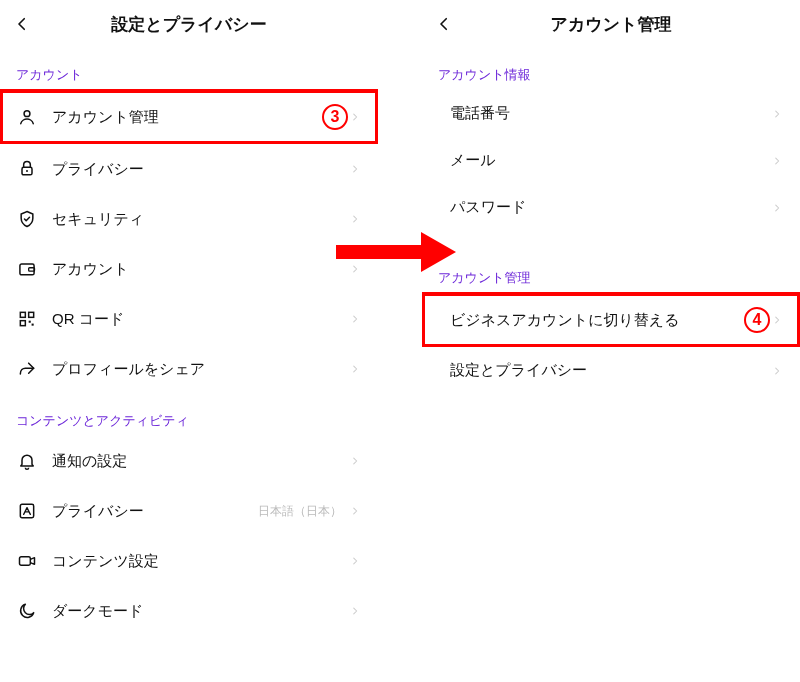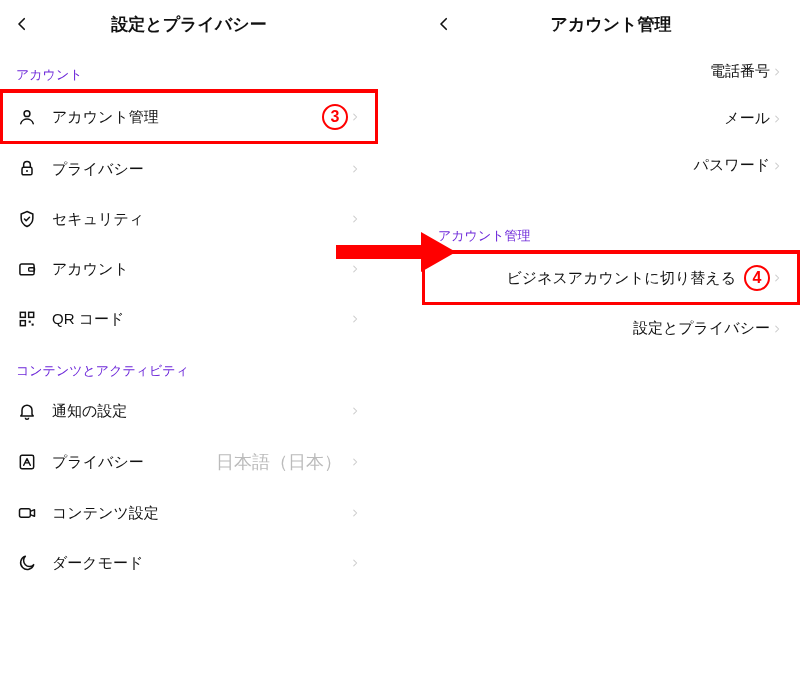--- a/index.html
+++ b/index.html
@@ -66,21 +66,21 @@
       justify-content: center;
       margin-right: 14px;
       color: #222;
     }
     .row .label {
       flex: 1;
       font-size: 15px;
       color: #111;
     }
     .row .value {
-      font-size: 18px;
+      font-size: 12px;
       color: #bbb;
       margin-right: 6px;
     }
     .row .chevron {
       color: #ccc;
       width: 14px;
       height: 14px;
       display: flex;
       align-items: center;
       justify-content: center;
@@ -104,21 +104,21 @@
     }
     .arrow-red {
       position: absolute;
       left: 336px;
       top: 232px;
       width: 120px;
       height: 40px;
       z-index: 10;
     }
     svg { display: block; }
-    .no-icon .label { margin-left: 12px; text-align: right; }
+    .no-icon .label { margin-left: 12px; }
   </style>
 </head>
 <body>
 
 <div class="container">
 
   <div class="pane pane-left">
     <div class="header">
       <div class="back">
         <svg width="18" height="18" viewBox="0 0 24 24" fill="none">
@@ -203,20 +203,34 @@
           </svg>
       </span>
       <span class="label">QR コード</span>
       <span class="chevron">
         <svg width="10" height="14" viewBox="0 0 24 24">
             <path d="M9 5l7 7-7 7" stroke="#ccc" stroke-width="2.5" fill="none" stroke-linecap="round" stroke-linejoin="round"></path>
           </svg>
       </span>
     </div>
 
+    <div class="row">
+      <span class="icon">
+        <svg width="20" height="20" viewBox="0 0 24 24" fill="none">
+            <path d="M14 5l6 6-6 6" stroke="#111" stroke-width="1.8" stroke-linecap="round" stroke-linejoin="round"></path>
+            <path d="M20 11H10c-3 0-6 2-6 7" stroke="#111" stroke-width="1.8" stroke-linecap="round"></path>
+          </svg>
+      </span>
+      <span class="label">プロフィールをシェア</span>
+      <span class="chevron">
+        <svg width="10" height="14" viewBox="0 0 24 24">
+            <path d="M9 5l7 7-7 7" stroke="#ccc" stroke-width="2.5" fill="none" stroke-linecap="round" stroke-linejoin="round"></path>
+          </svg>
+      </span>
+    </div>
 
     <div class="section-header">コンテンツとアクティビティ</div>
 
     <div class="row">
       <span class="icon">
         <svg width="20" height="20" viewBox="0 0 24 24" fill="none">
             <path d="M6 16V11a6 6 0 1112 0v5l1.5 2h-15L6 16z" stroke="#111" stroke-width="1.8" stroke-linejoin="round"></path>
             <path d="M10 20a2 2 0 104 0" stroke="#111" stroke-width="1.8"></path>
           </svg>
       </span>
@@ -277,20 +291,21 @@
   <div class="pane">
     <div class="header">
       <div class="back">
         <svg width="18" height="18" viewBox="0 0 24 24" fill="none">
             <path d="M15 5l-7 7 7 7" stroke="#111" stroke-width="2.2" stroke-linecap="round" stroke-linejoin="round"></path>
           </svg>
       </div>
       <div class="header-title">アカウント管理</div>
     </div>
 
+    <div class="section-header">アカウント情報</div>
 
     <div class="row no-icon">
       <span class="label">電話番号</span>
       <span class="chevron">
         <svg width="10" height="14" viewBox="0 0 24 24">
             <path d="M9 5l7 7-7 7" stroke="#ccc" stroke-width="2.5" fill="none" stroke-linecap="round" stroke-linejoin="round"></path>
           </svg>
       </span>
     </div>
 

